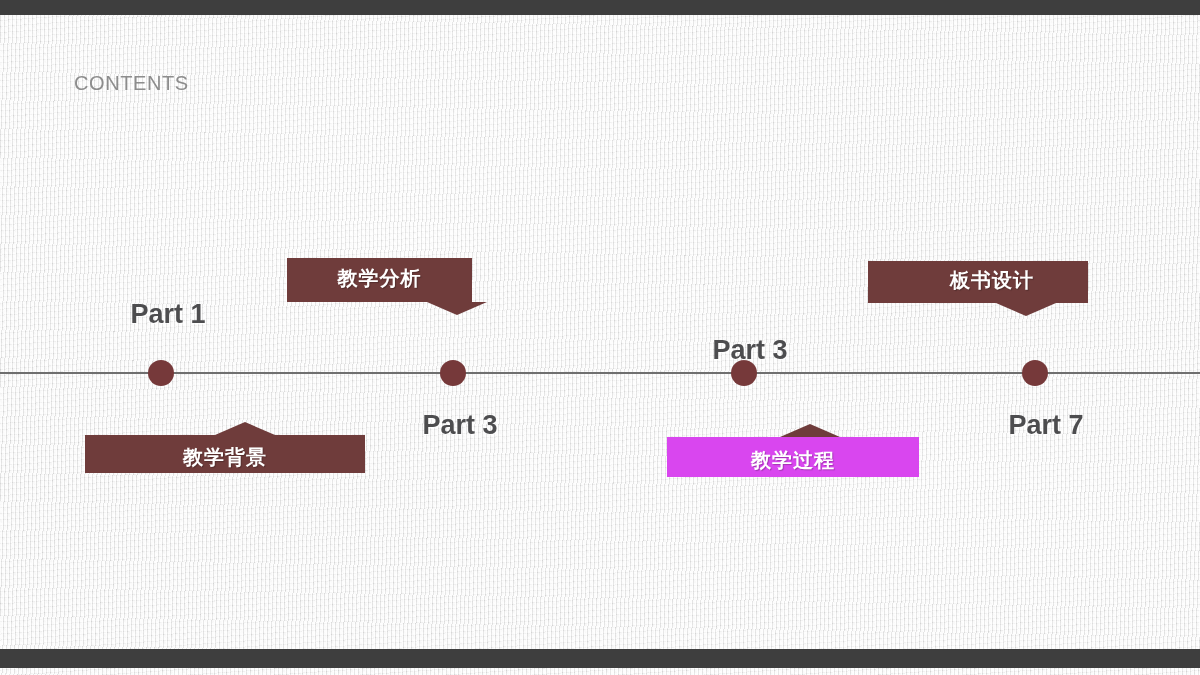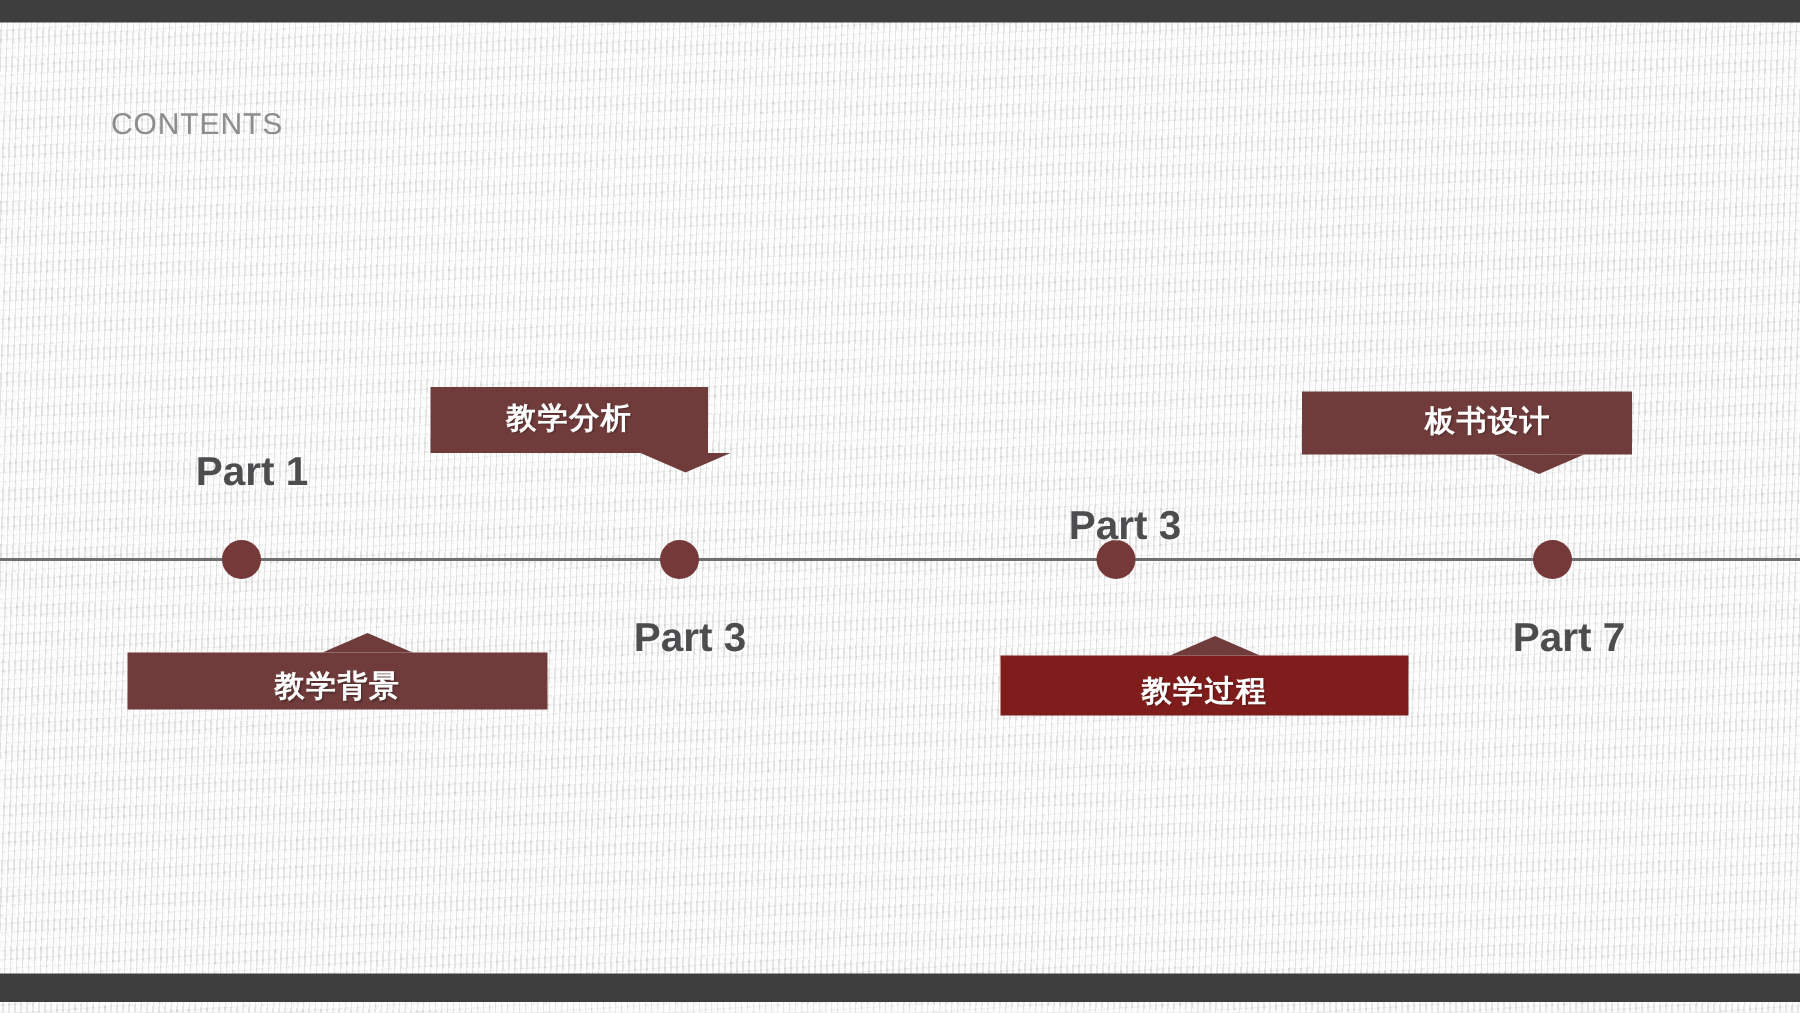--- a/index.html
+++ b/index.html
@@ -190,21 +190,21 @@
         <span class="banner-label">教学背景</span>
       </div>
       <div class="dot" style="left: 453px;"></div>
       <div class="part-label" style="left: 460px; top: 410px;">Part 3</div>
       <div class="banner up" style="left: 287px; top: 258px; width: 185px; height: 44px; background: rgb(111, 60, 59);">
         <div class="notch" style="left: 140px; border-top-color: rgb(111, 60, 59);"></div>
         <span class="banner-label">教学分析</span>
       </div>
       <div class="dot" style="left: 744px;"></div>
       <div class="part-label" style="left: 750px; top: 307px; margin-top: 28px;">Part 3</div>
-      <div class="banner down" style="left: 667px; top: 437px; width: 272px; height: 40px; background: #7f1d1d;">
+      <div class="banner down" style="left: 667px; top: 437px; width: 252px; height: 40px; background: #d946ef;">
         <div class="peak" style="left: 113px; border-bottom-color: rgb(111, 60, 59);"></div>
         <span class="banner-label">教学过程</span>
       </div>
       <div class="dot" style="left: 1035px;"></div>
       <div class="part-label" style="left: 1046px; top: 410px;">Part 7</div>
       <div class="banner up" style="left: 868px; top: 261px; width: 220px; height: 42px; background: rgb(111, 60, 59); padding-left: 28px;">
         <div class="notch" style="left: 128px; border-top-color: rgb(111, 60, 59);"></div>
         <span class="banner-label">板书设计</span>
       </div>
     </div>

